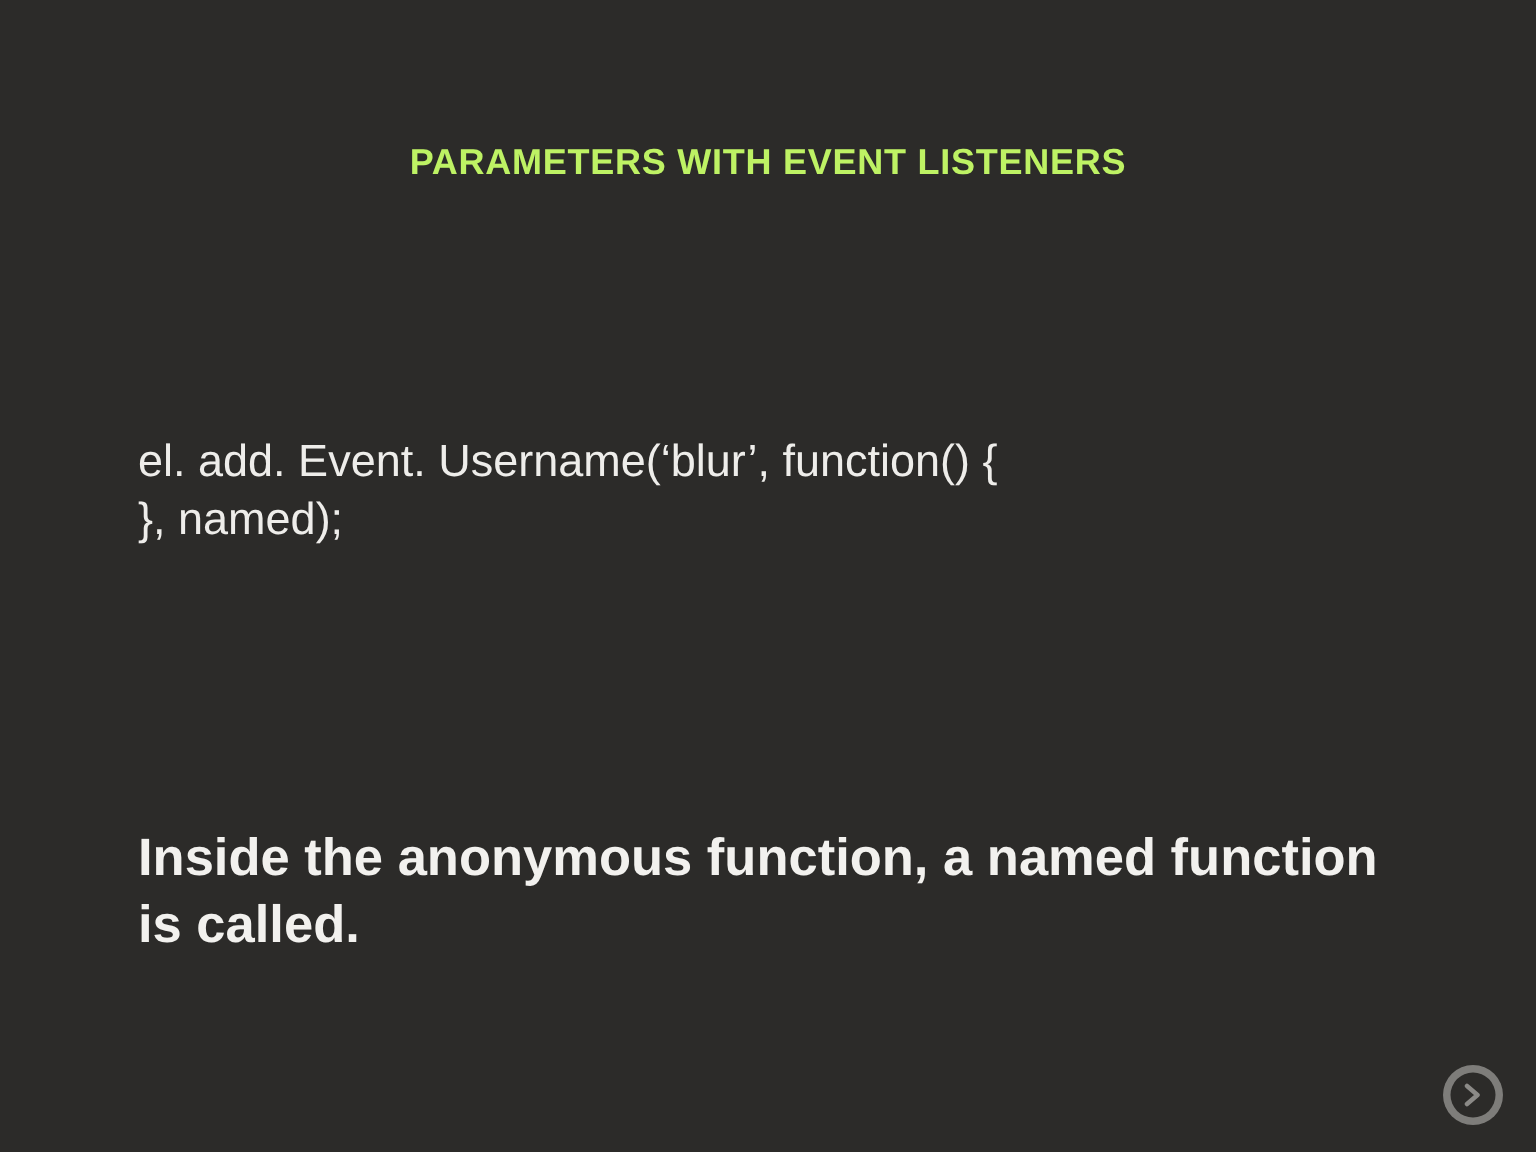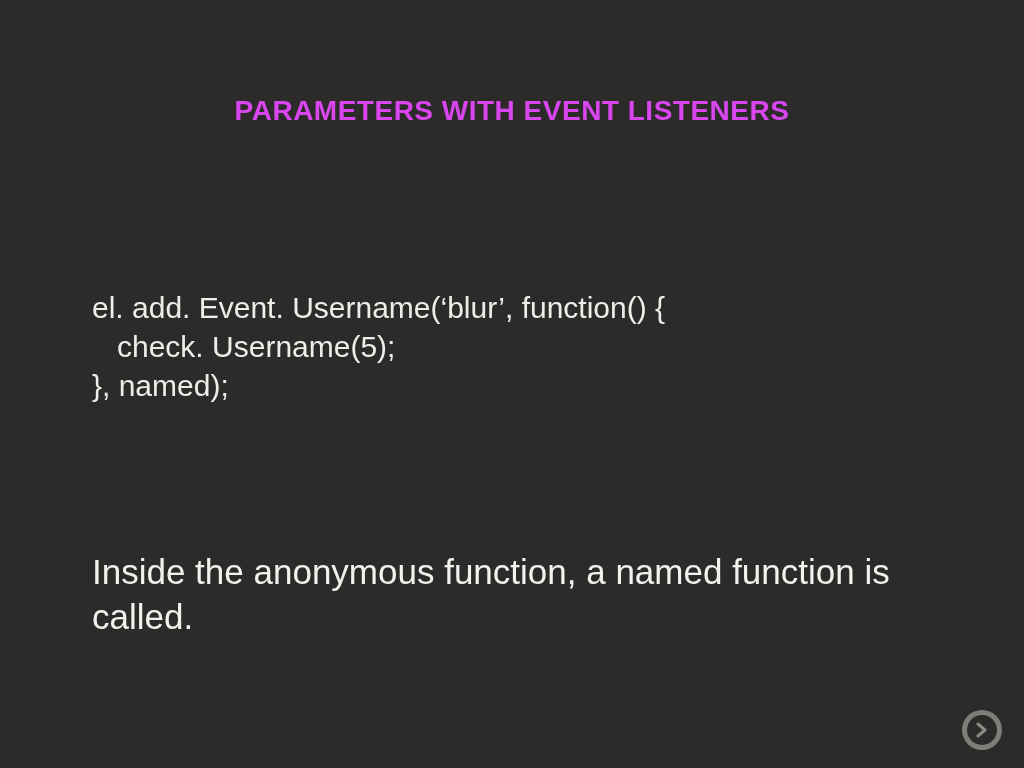--- a/index.html
+++ b/index.html
@@ -16,24 +16,24 @@
     width: 100%;
     height: 100%;
     position: relative;
   }
   .title {
     position: absolute;
     top: 95px;
     left: 0;
     width: 100%;
     text-align: center;
-    font-size: 28px;
+    font-size: 24px;
     font-weight: 700;
     letter-spacing: 0.5px;
-    color: #d946ef;
+    color: #bef264;
   }
   .code-block {
     position: absolute;
     top: 288px;
     left: 92px;
     font-size: 30px;
     line-height: 1.3;
     color: #eeedea;
     font-weight: 400;
   }
@@ -41,21 +41,21 @@
     white-space: pre;
   }
   .body-text {
     position: absolute;
     top: 550px;
     left: 92px;
     right: 92px;
     font-size: 35px;
     line-height: 1.28;
     color: #f2f1ee;
-    font-weight: 400;
+    font-weight: 700;
   }
   .next-btn {
     position: absolute;
     bottom: 18px;
     right: 22px;
     width: 40px;
     height: 40px;
     border-radius: 50%;
     background: #7e7d7a;
     display: flex;
@@ -78,21 +78,20 @@
 </style>
 </head>
 <body>
 
 <div class="slide">
 
   <h1 class="title">PARAMETERS WITH EVENT LISTENERS</h1>
 
   <div class="code-block">
     <div class="code-line">el. add. Event. Username(‘blur’, function() {</div>
-    <div class="code-line">   check. Username(5);</div>
     <div class="code-line">}, named);</div>
   </div>
 
   <div class="body-text">Inside the anonymous function, a named function is called.</div>
 
   <div class="next-btn">
     <div class="inner">
       <svg width="16" height="16" viewBox="0 0 16 16">
         <path d="M4 2 L11 8 L4 14" fill="none" stroke="#8b8a87" stroke-width="3" stroke-linecap="round" stroke-linejoin="round"></path>
       </svg>

